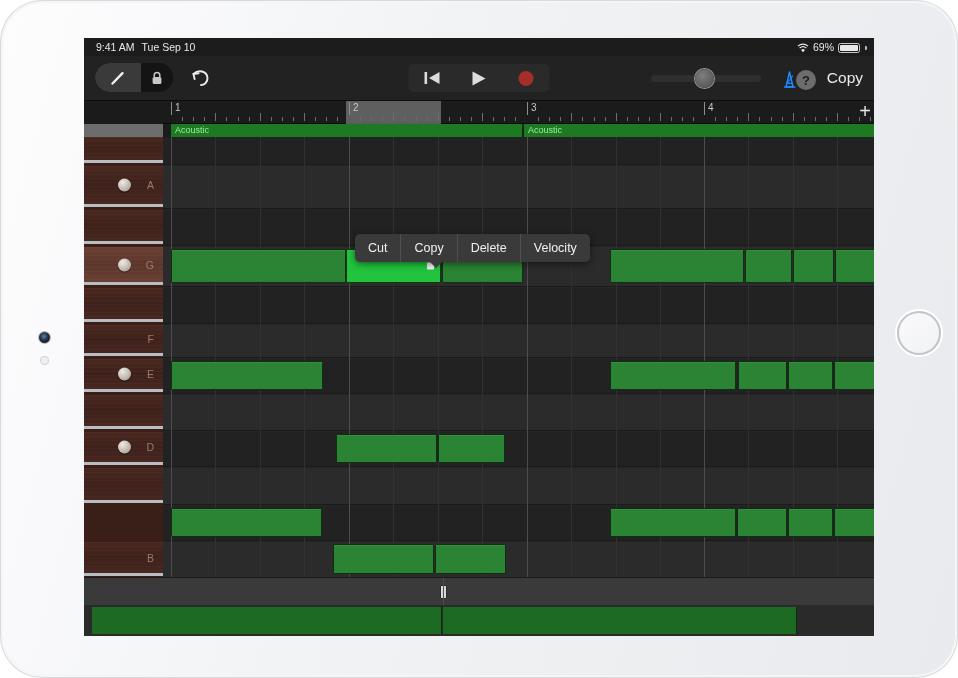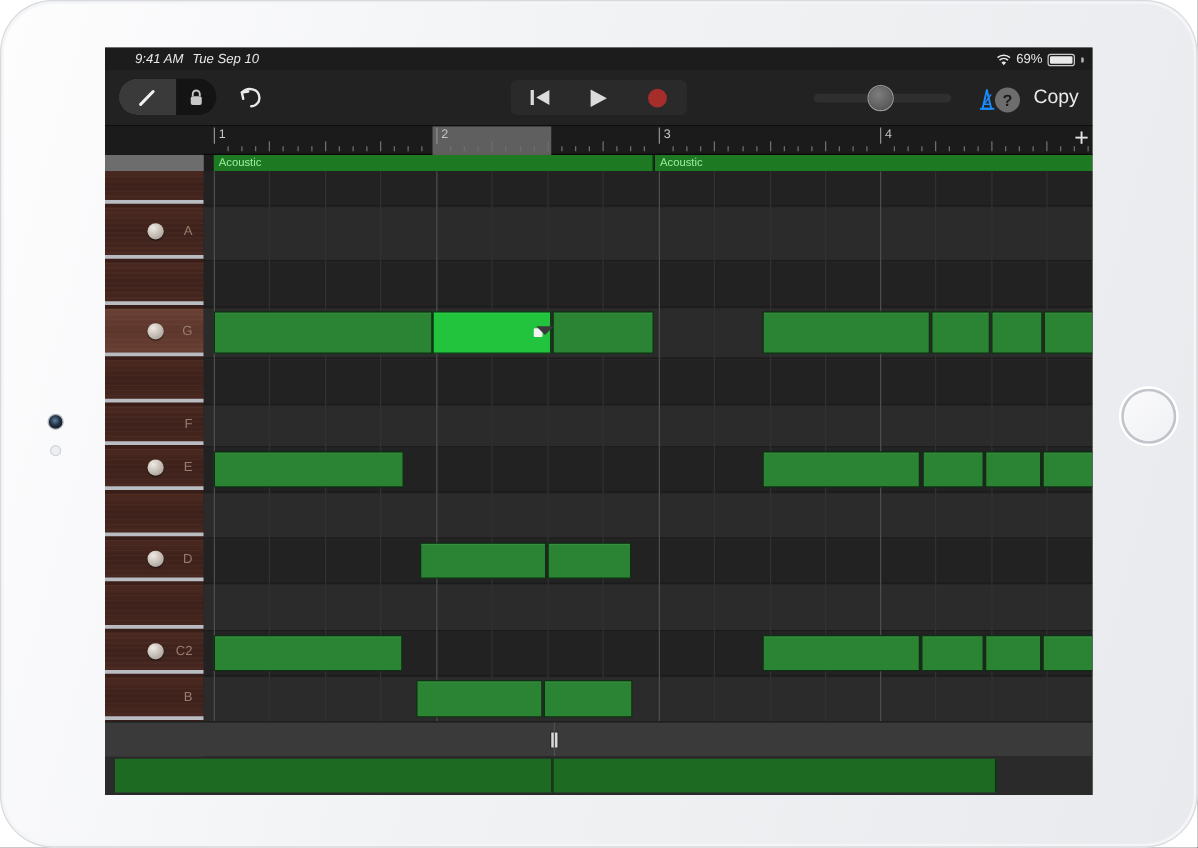--- a/index.html
+++ b/index.html
@@ -54,21 +54,21 @@
     overflow: hidden;
   }
 
   
   #status-bar {
     position: absolute; left: 0; top: 0; width: 790px; height: 18px;
     color: #e8e8e8; font-size: 10.5px;
     display: flex; align-items: center;
     background: #1c1c1c;
   }
-  #status-left { position: absolute; left: 24px; display: flex; gap: 7px; align-items: flex-start; font-style: italic;}
+  #status-left { position: absolute; left: 12px; display: flex; gap: 7px; align-items: flex-start;}
   #status-right { position: absolute; right: 7px; display: flex; gap: 4px; align-items: center;}
   .wifi-icon { display: inline-block; width: 12px; height: 10px; position: relative; top: 1px;}
   .batt {
     display: inline-block; width: 22px; height: 10px;
     border: 1px solid #c9c9c9; border-radius: 2.5px; position: relative; top: 1px;
   }
   .batt::after {
     content: ""; position: absolute; left: 1px; top: 1px;
     width: 18px; height: 6px; background: #e9e9e9; border-radius: 1px;
   }
@@ -446,24 +446,20 @@
           <div class="fret-row" style="top: 222px; height: 33px;">
             <div class="fret-dot"></div>
             <div class="fret-label">E</div>
           </div>
           <div class="fret-row" style="top: 258px; height: 34px;"></div>
           <div class="fret-row" style="top: 295px; height: 33px;">
             <div class="fret-dot"></div>
             <div class="fret-label">D</div>
           </div>
           <div class="fret-row" style="top: 331px; height: 35px;"></div>
-          <div class="fret-row" style="top: 369px; height: 33px;">
-            <div class="fret-dot"></div>
-            <div class="fret-label">C2</div>
-          </div>
           <div class="fret-row" style="top: 405px; height: 34px;">
             <div class="fret-label">B</div>
           </div>
           <div class="fret-row" style="top: 442px; height: 23px;"></div>
         </div>
       <div id="mute-row">MUTE</div>
       <div id="bottom-sidepad"></div>
 
       <div id="grid">
           <div class="lane dark" style="top: 0px; height: 28px;"></div>
@@ -523,16 +519,22 @@
       <div id="mute-lane">
           <div class="mute-marker" style="left: 356px;"></div>
           <div class="vline bar" style="left: 359px; height: 28px;"></div>
         </div>
       <div id="overview">
           <div class="overview-chip" style="left: 8px; width: 350px;"></div>
           <div class="overview-chip" style="left: 359px; width: 354px;"></div>
         </div>
     </div>
 
+    <div id="ctx-menu">
+        <div class="ctx-item">Cut</div>
+        <div class="ctx-item">Copy</div>
+        <div class="ctx-item">Delete</div>
+        <div class="ctx-item">Velocity</div>
+      </div>
     <div id="ctx-arrow"></div>
 
   </div>
 </div>
 
 </body></html>

